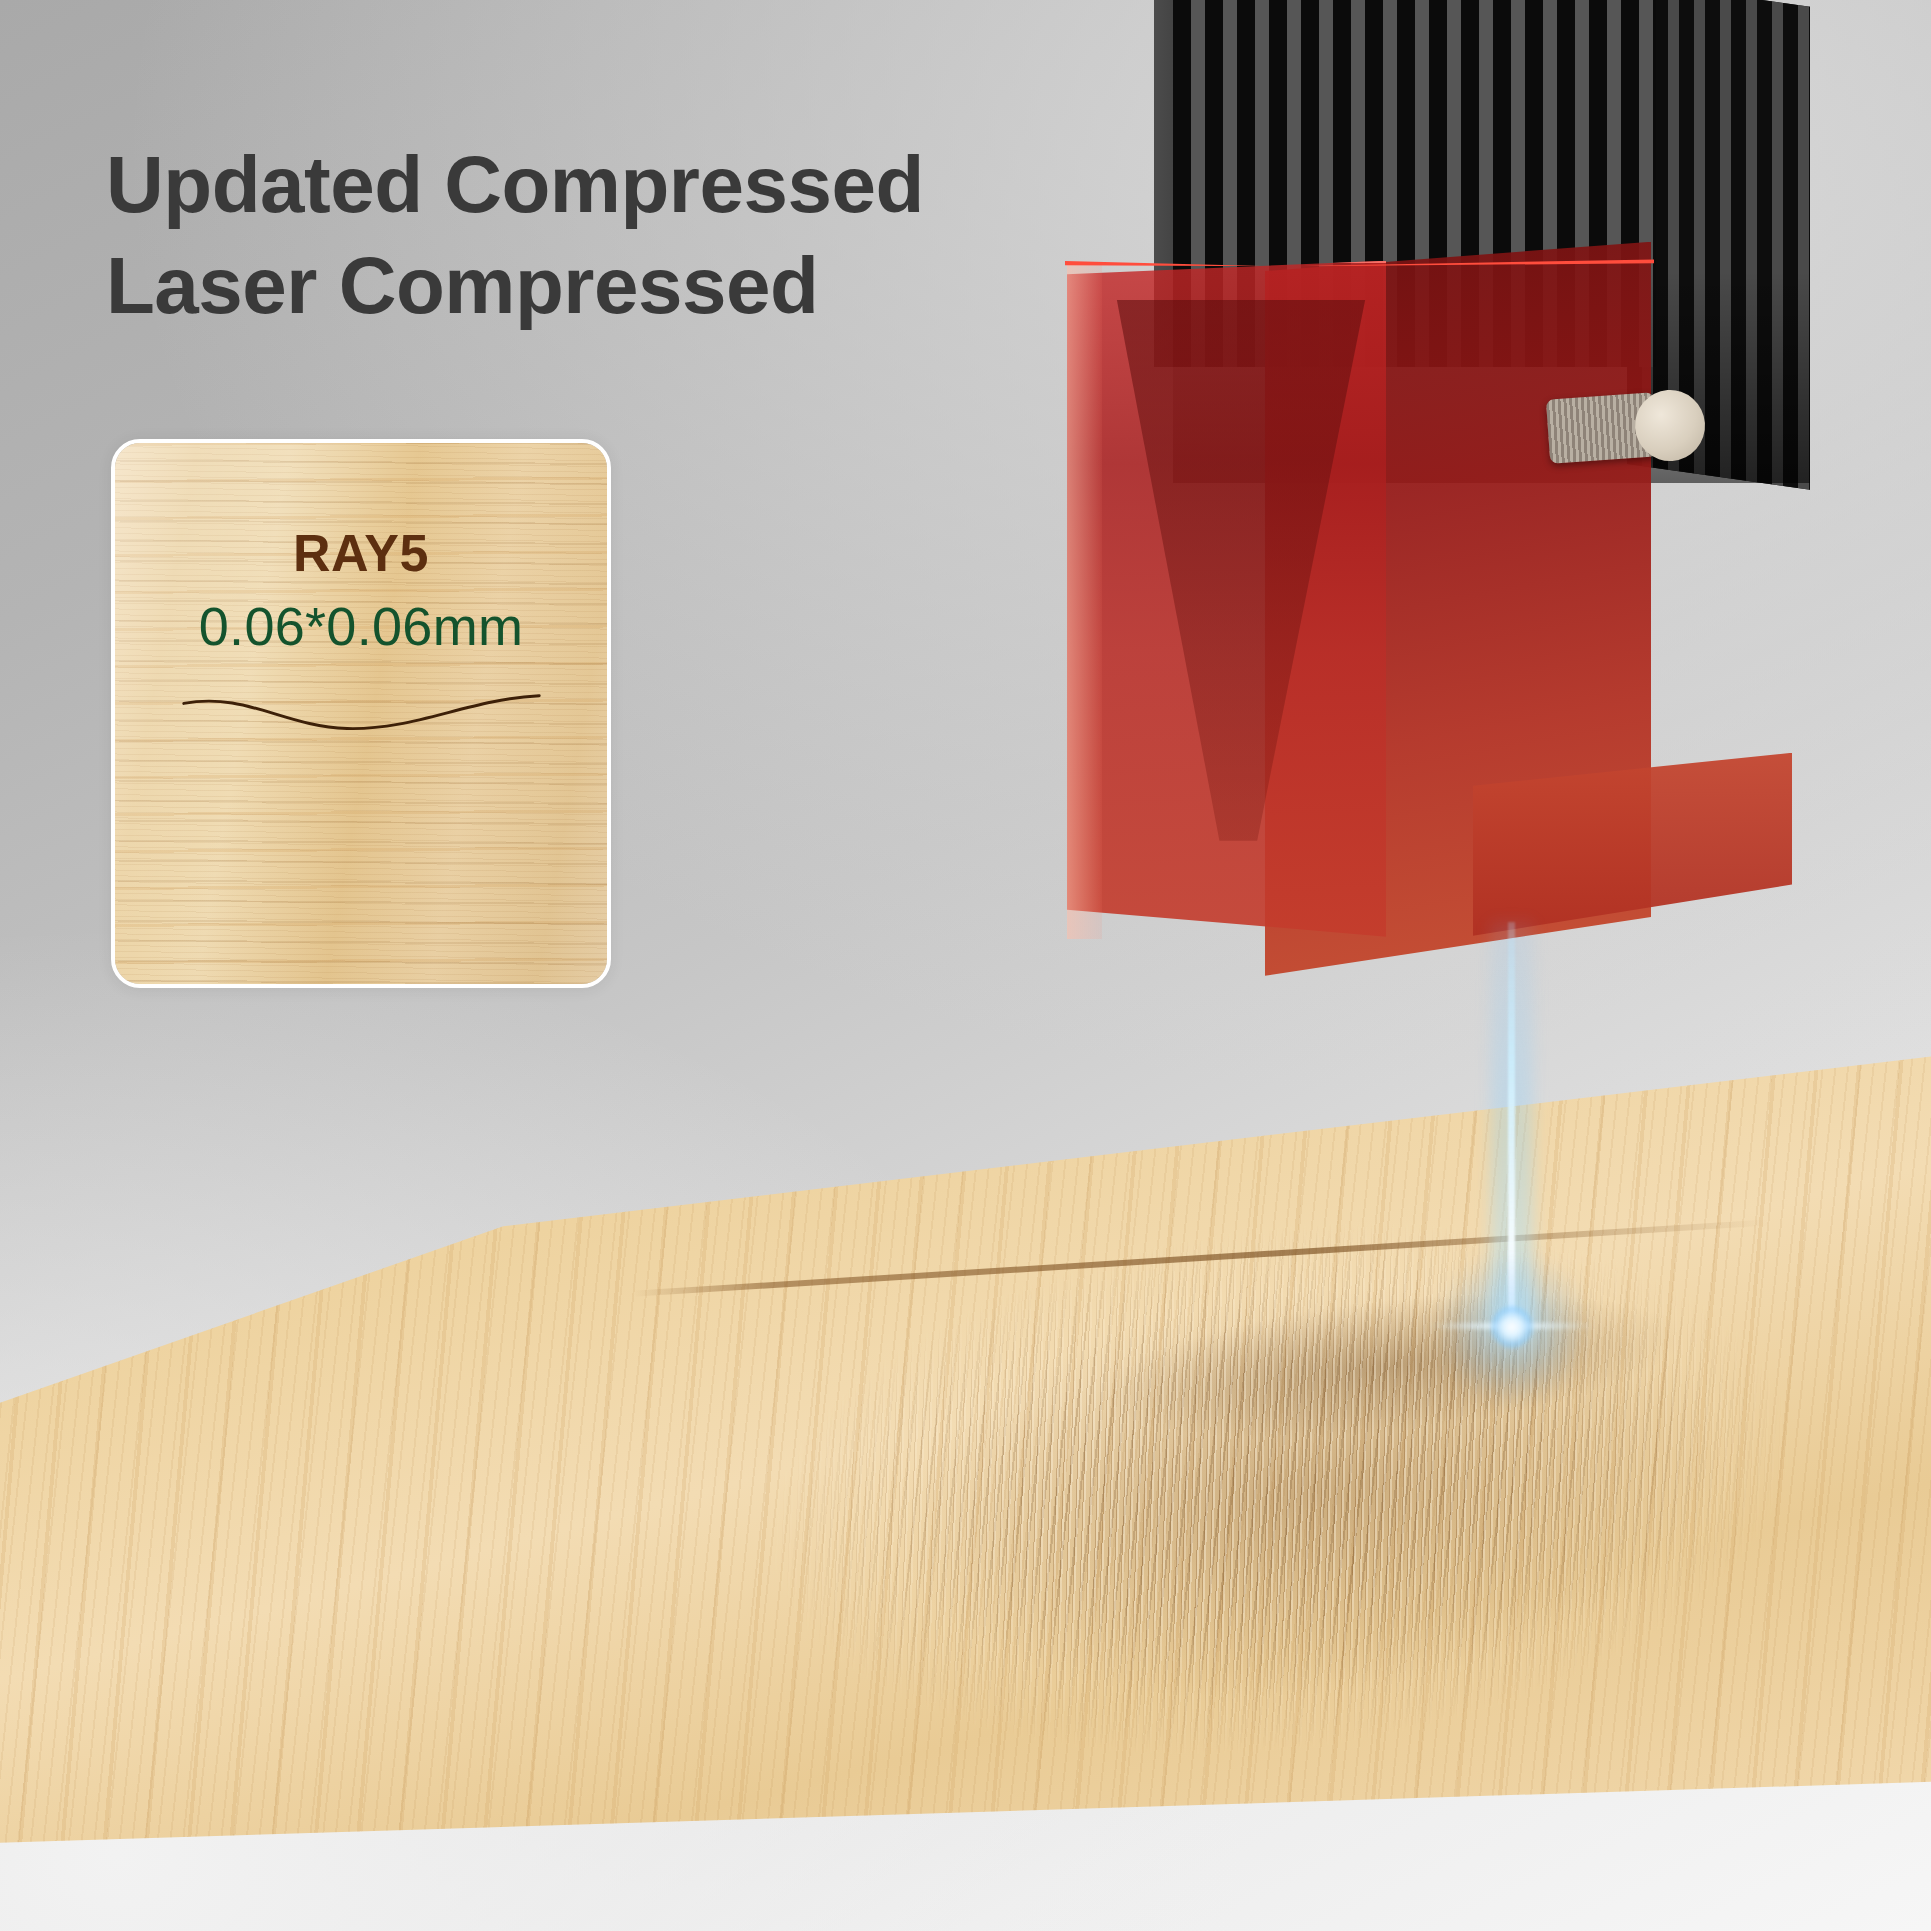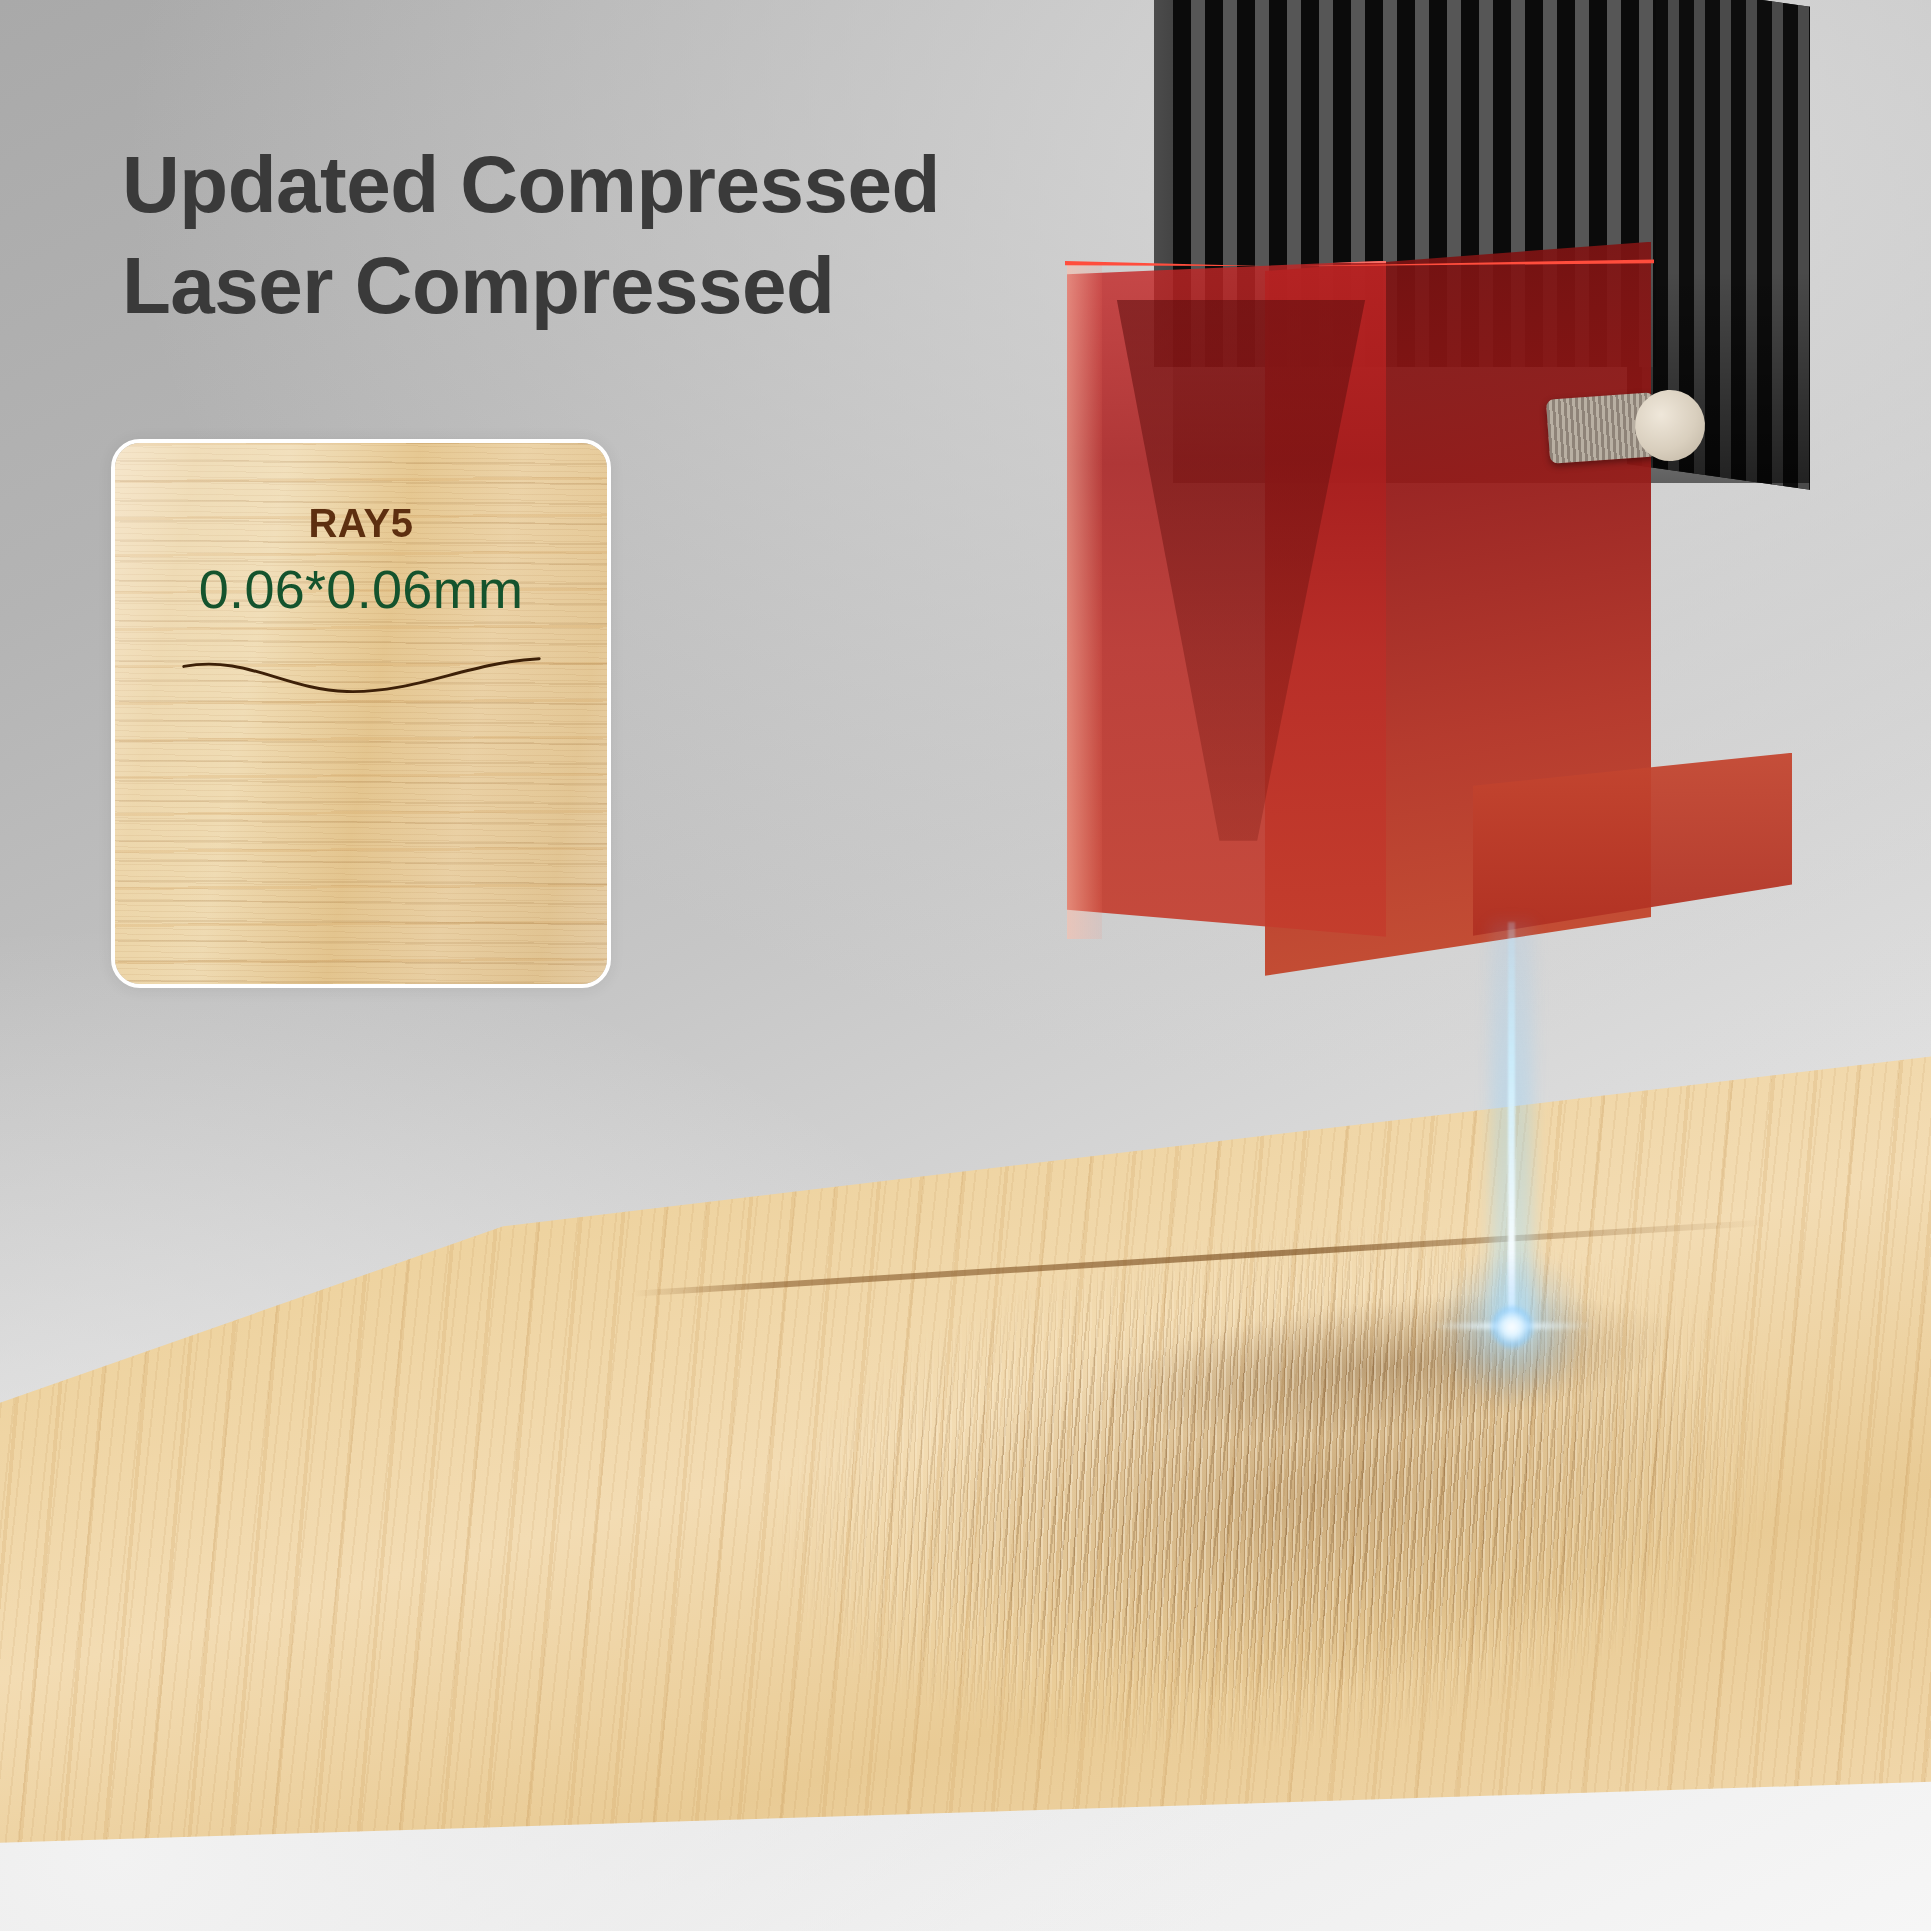--- a/index.html
+++ b/index.html
@@ -13,21 +13,21 @@
 
   
   .bg{position:absolute;inset:0;
     background:
       radial-gradient(ellipse 130% 90% at 78% 8%,  #d9d9d9 0%, rgba(217,217,217,0) 55%),
       radial-gradient(ellipse 100% 80% at 6% 96%,  #f2f2f2 0%, rgba(242,242,242,0) 60%),
       linear-gradient(155deg, #a9a9a9 0%, #b4b4b4 22%, #c6c6c6 45%, #dcdcdc 66%, #eeeeee 84%, #f6f6f6 100%);
   }
 
   
-  .heading{position:absolute;left:122px;top:135px;width:966px;
+  .heading{position:absolute;left:106px;top:135px;width:966px;
     font-size:80px;line-height:1.26;font-weight:700;color:#3a3a3a;
     letter-spacing:-0.5px;}
   .heading .l2{display:block;}
 
   
   .card{position:absolute;border:4.8px solid #ffffff;border-radius:29px;
     overflow:hidden;box-shadow:0 1.9px 15.4px rgba(0,0,0,.07);}
   .card .grain{position:absolute;inset:0;
     background:
       repeating-linear-gradient(181deg,
@@ -45,21 +45,21 @@
     background:linear-gradient(118deg, rgba(255,255,255,.30) 0%, rgba(255,255,255,0) 38%, rgba(160,110,50,.07) 78%, rgba(140,92,40,.12) 100%);}
   .card .inner{position:absolute;inset:0;display:flex;flex-direction:column;
     align-items:center;}
 
   #card1{left:111px;top:439px;width:492px;height:541px;}
   #card2{left:111px;top:1023px;width:492px;height:541px;}
 
   .c-title{font-weight:700;color:#5d2f10;letter-spacing:0.5px;}
   .c-sub{color:#14532d;letter-spacing:0.3px;}
 
-  #card1 .c-title{font-size:40px;margin-top:58px;}
+  #card1 .c-title{font-size:52px;margin-top:80px;}
   #card1 .c-sub{font-size:54px;margin-top:11.6px;}
   #card2 .c-title{font-size:64px;margin-top:130px;}
   #card2 .c-sub{font-size:54px;margin-top:13.5px;}
 
   .wave{margin-top:27px;}
 
   
   .board-wrap{position:absolute;left:-39px;top:1052px;width:2008px;height:927px;}
   .board-top{position:absolute;left:0;top:0;width:2008px;height:792px;
     clip-path:polygon(0% 46%, 27.0% 22.0%, 100% 0%, 100% 92%, 0% 100%);

